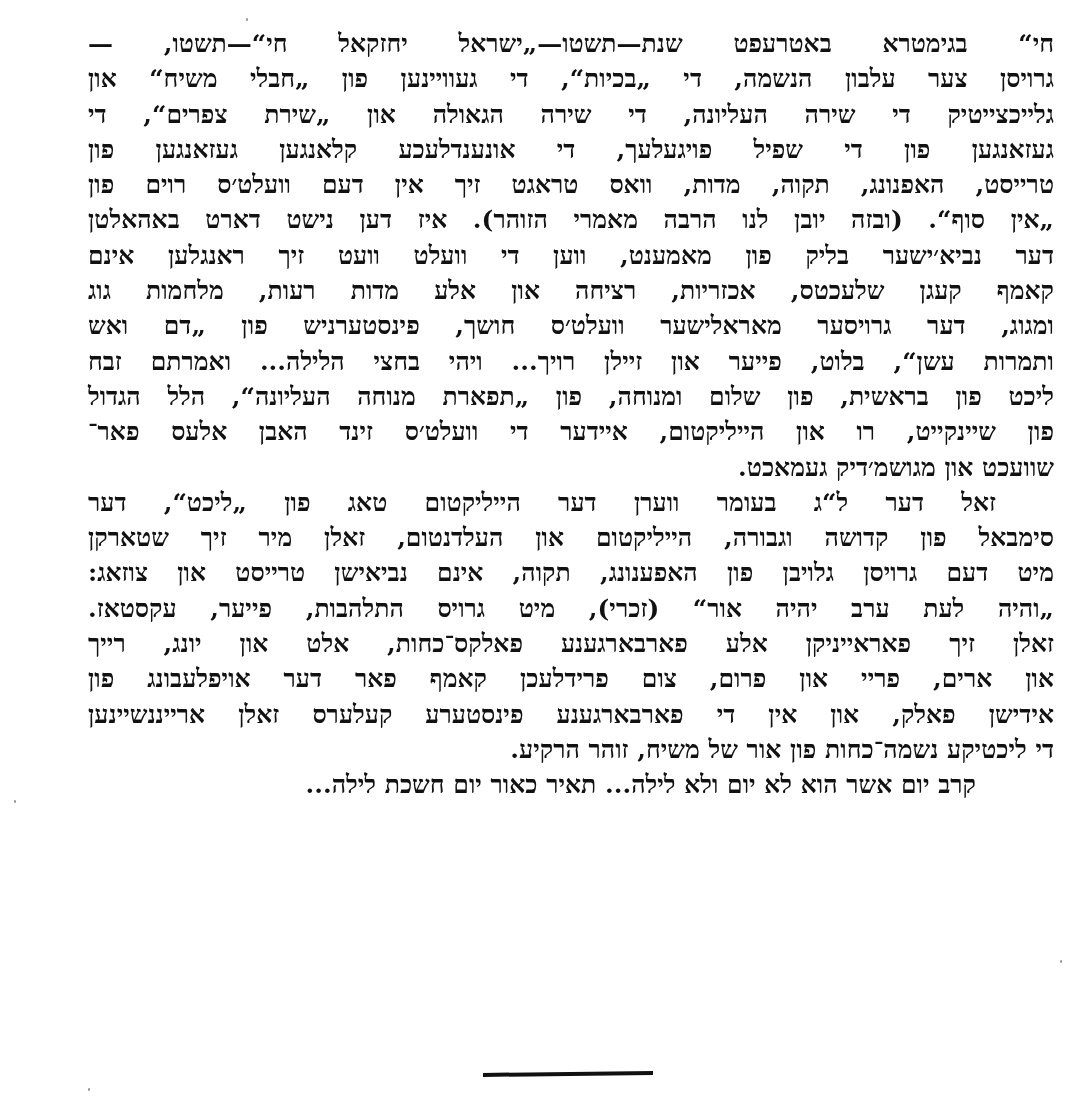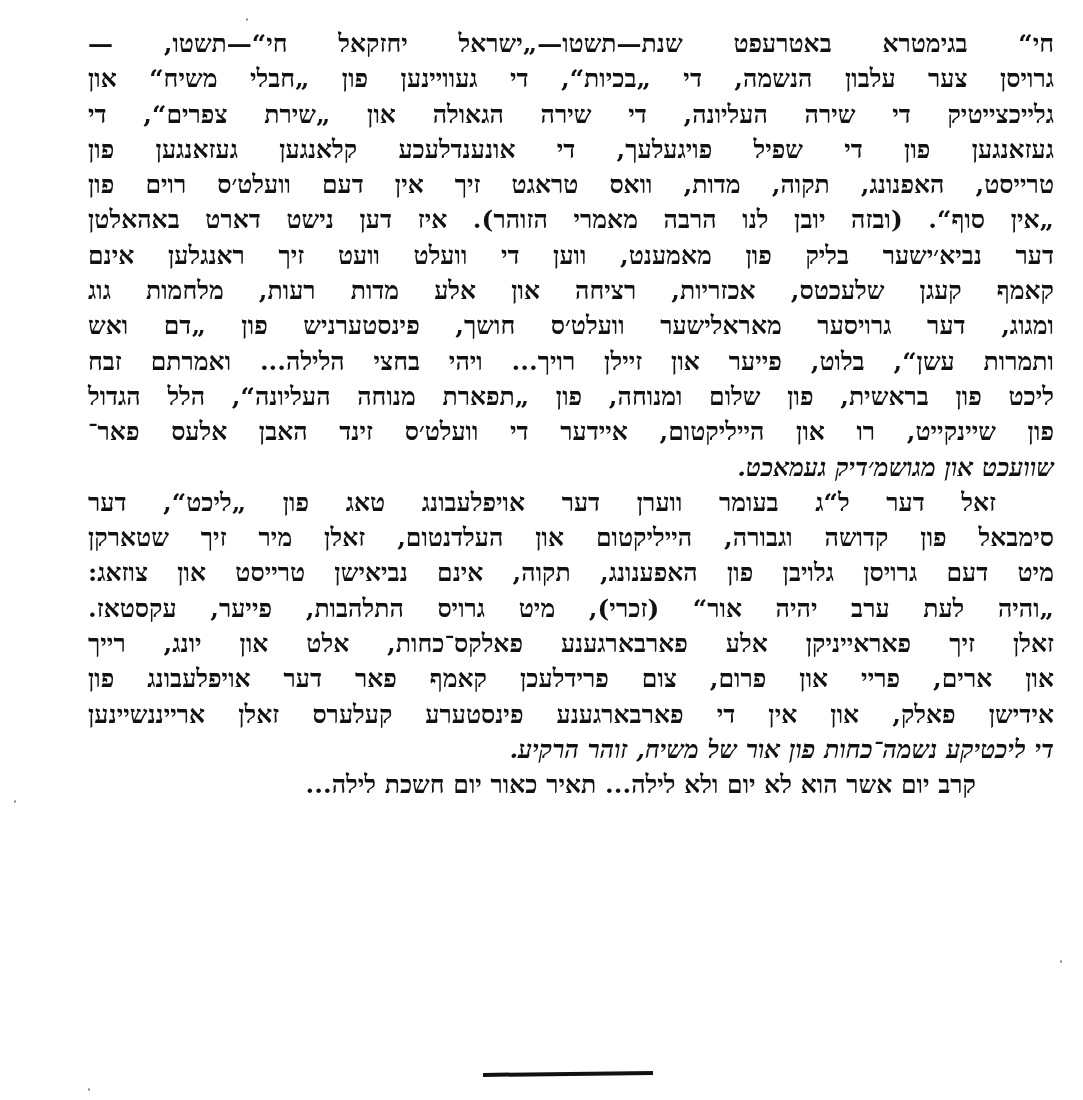--- a/index.html
+++ b/index.html
@@ -28,21 +28,20 @@
     font-size: 25px;
     font-weight: bold;
     white-space: nowrap;
     text-align: justify;
     text-align-last: justify;
     letter-spacing: 0px;
     overflow: visible;
   }
   .line.last {
     text-align-last: right;
-    font-style: italic;
   }
   .line.indent {
     padding-right: 58px;
   }
   .line.verse {
     text-align-last: right;
     padding-right: 78px;
   }
   .rule {
     position: absolute;
@@ -76,21 +75,21 @@
     <div class="line">דער נביא׳ישער בליק פון מאמענט, ווען די וועלט וועט זיך ראנגלען אינם</div>
     <div class="line">קאמף קעגן שלעכטס, אכזריות, רציחה און אלע מדות רעות, מלחמות גוג</div>
     <div class="line">ומגוג, דער גרויסער מאראלישער וועלט׳ס חושך, פינסטערניש פון „דם ואש</div>
     <div class="line">ותמרות עשן“, בלוט, פייער און זיילן רויך... ויהי בחצי הלילה... ואמרתם זבח</div>
     <div class="line">ליכט פון בראשית, פון שלום ומנוחה, פון „תפארת מנוחה העליונה“, הלל הגדול</div>
     <div class="line">פון שיינקייט, רו און הייליקטום, איידער די וועלט׳ס זינד האבן אלעס פאר־</div>
     <div class="line last">שוועכט און מגושמ׳דיק געמאכט.</div>
   </div>
 
   <div>
-    <div class="line indent">זאל דער ל“ג בעומר ווערן דער אויפלעבונג טאג פון „ליכט“, דער</div>
+    <div class="line indent">זאל דער ל“ג בעומר ווערן דער הייליקטום טאג פון „ליכט“, דער</div>
     <div class="line">סימבאל פון קדושה וגבורה, הייליקטום און העלדנטום, זאלן מיר זיך שטארקן</div>
     <div class="line">מיט דעם גרויסן גלויבן פון האפענונג, תקוה, אינם נביאישן טרייסט און צוזאג:</div>
     <div class="line">„והיה לעת ערב יהיה אור“ (זכרי), מיט גרויס התלהבות, פייער, עקסטאז.</div>
     <div class="line">זאלן זיך פאראייניקן אלע פארבארגענע פאלקס־כחות, אלט און יונג, רייך</div>
     <div class="line">און ארים, פריי און פרום, צום פרידלעכן קאמף פאר דער אויפלעבונג פון</div>
     <div class="line">אידישן פאלק, און אין די פארבארגענע פינסטערע קעלערס זאלן ארייננשיינען</div>
     <div class="line last">די ליכטיקע נשמה־כחות פון אור של משיח, זוהר הרקיע.</div>
   </div>
 
   <div>

